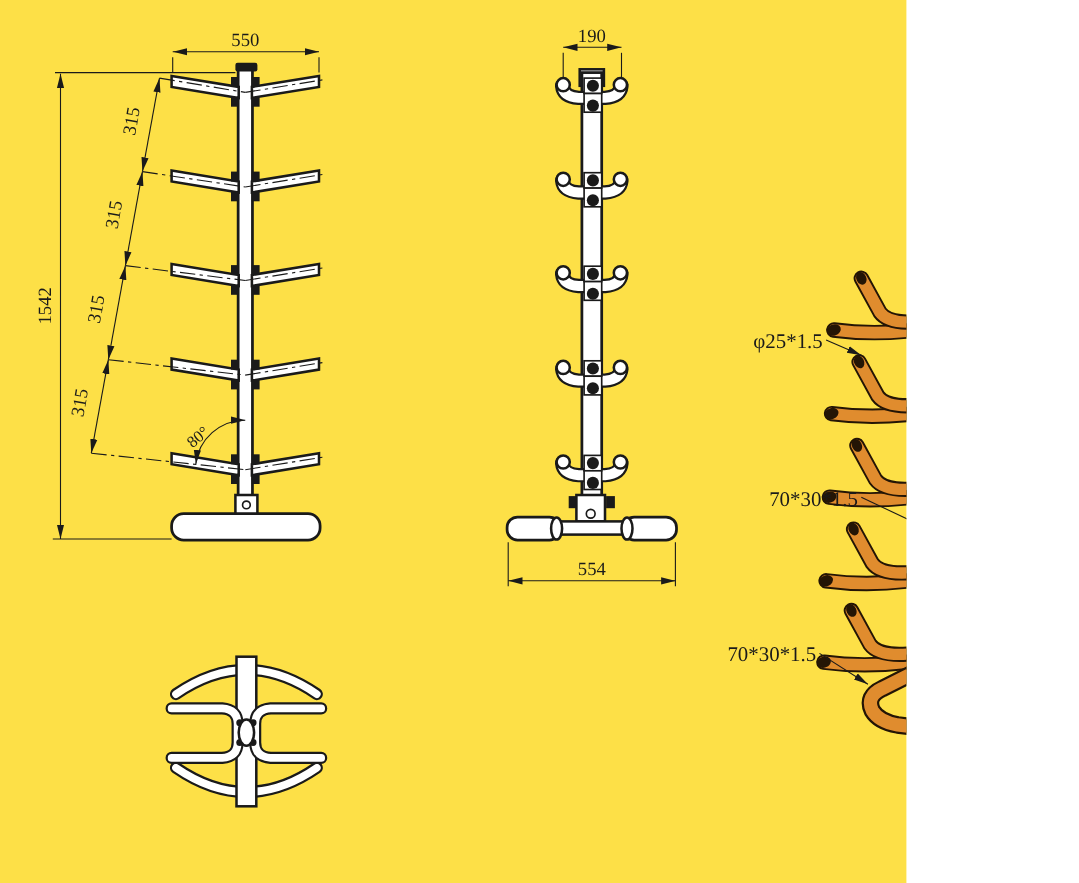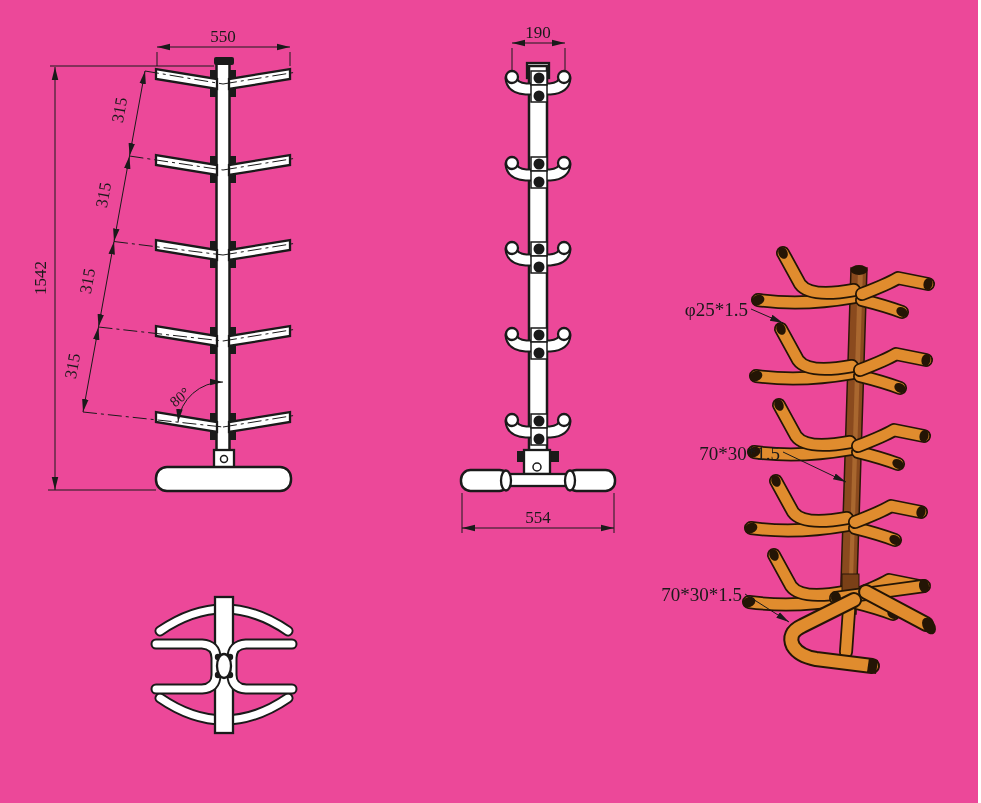--- a/index.html
+++ b/index.html
@@ -1,16 +1,16 @@
 <!DOCTYPE html>
 <html><head>
 <meta charset="utf-8">
 <style>
   html,body{margin:0;padding:0;background:#ffffff;}
-  .canvas{width:978px;height:803px;position:relative;background:#ec4899;overflow:hidden;}
+  .canvas{width:824px;height:803px;position:relative;background:#fde047;overflow:hidden;}
   svg{display:block;}
   .dim{stroke:#1a1a1a;stroke-width:1;fill:none;}
   .thin{stroke:#1a1a1a;stroke-width:1;fill:none;}
   .outl{fill:#ffffff;stroke:#1a1a1a;stroke-width:2.3;}
   .outl25{fill:#ffffff;stroke:#1a1a1a;stroke-width:2.5;}
   .blk{fill:#1a1a1a;stroke:none;}
   .cl{stroke:#1a1a1a;stroke-width:1;fill:none;stroke-dasharray:14 4 3 4;}
   .dimtxt{font-family:"Liberation Serif","DejaVu Serif",serif;font-size:17px;fill:#1a1a1a;}
   .angtxt{font-family:"Liberation Serif","DejaVu Serif",serif;font-size:15px;fill:#1a1a1a;}
   .lbltxt{font-family:"Liberation Serif","DejaVu Serif",serif;font-size:19px;fill:#1a1a1a;}

